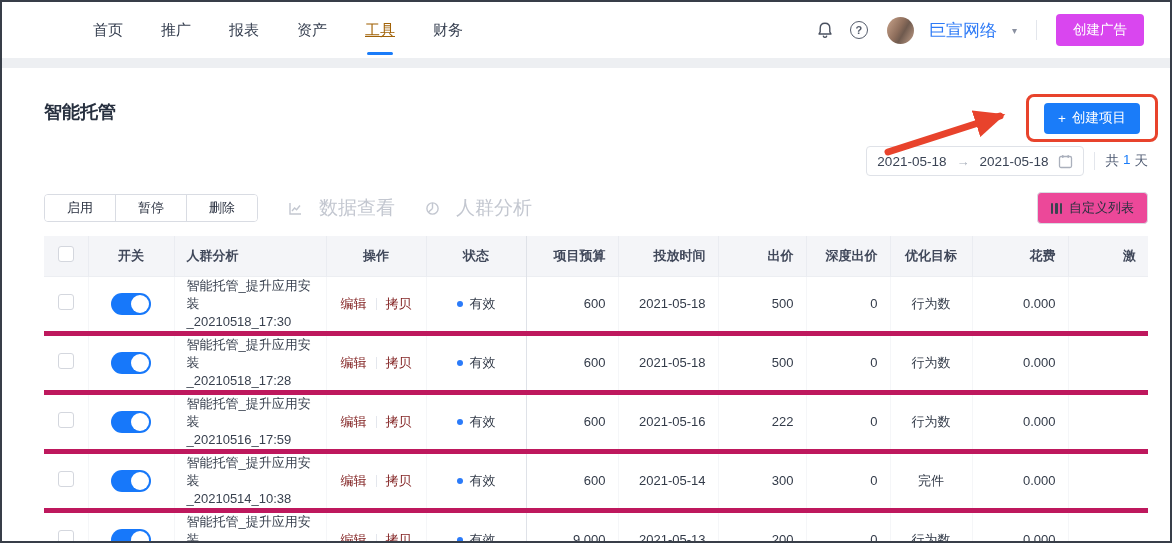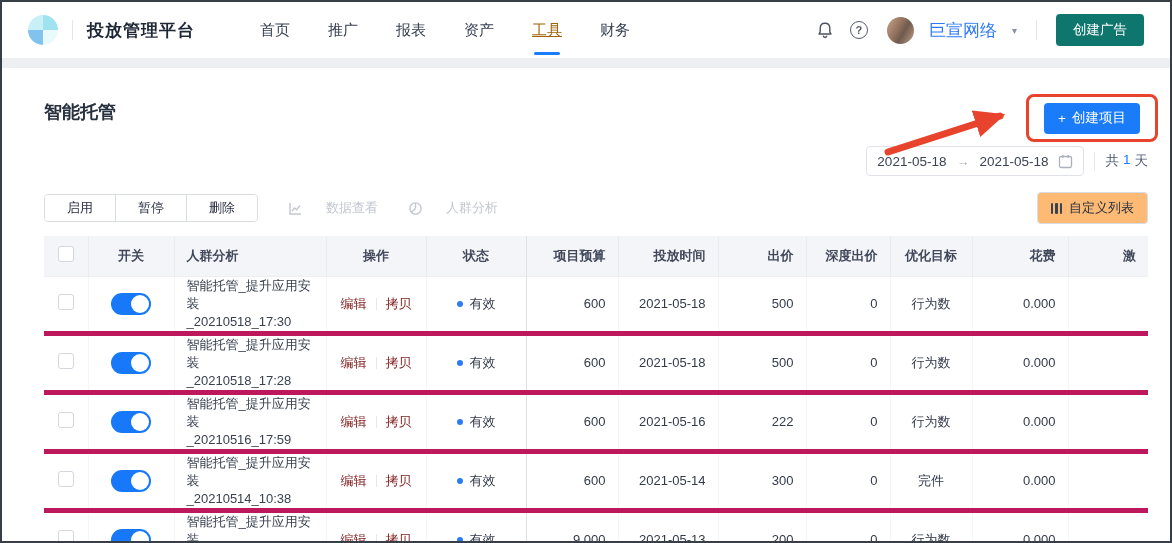--- a/index.html
+++ b/index.html
@@ -19,21 +19,21 @@
   .nav-item { font-size:15px; color:#353e4f; text-decoration:none; height:56px; line-height:56px; position:relative; cursor:pointer;margin-left:9px; }
   .nav-item.active { color:#a16207;text-decoration:underline; }
   .nav-item.active::after { content:""; position:absolute; left:2px; right:2px; bottom:3px; height:3px; border-radius:2px; background:#1a7cf9; }
   .top-right { margin-left:auto; display:flex; align-items:center; gap:15px; }
   .icon-btn { width:20px; height:20px; display:flex; align-items:center; justify-content:center; cursor:pointer; }
   .help-circle { width:18px; height:18px; border:1.5px solid #555c6b; border-radius:50%; color:#555c6b; font-size:11px; font-weight:bold; display:flex; align-items:center; justify-content:center; cursor:pointer; }
   .avatar { width:27px; height:27px; border-radius:50%; background:linear-gradient(120deg,#caa58c 0%,#8d6d5b 45%,#6f5a4e 60%,#c4a089 100%); margin-left:4px; }
   .account-name { font-size:17px; color:#2f7bf6; cursor:pointer; }
   .caret { font-size:10px; color:#8a90a0; cursor:pointer; }
   .top-sep { width:1px; height:20px; background:#e3e6ec; margin:0 4px; }
-  .btn-primary { background:#0f766e; color:#fff; border:none; border-radius:4px; height:32px; padding:0 17px; font-size:13.5px; cursor:pointer; font-family:inherit; }
+  .btn-primary { background:#d946ef; color:#fff; border:none; border-radius:4px; height:32px; padding:0 17px; font-size:13.5px; cursor:pointer; font-family:inherit; }
 
   .strip { height:10px; background:#edeff2; }
 
   
   .content { position:relative; padding:0 22px 0 42px; background:#fff; height:475px; }
   .page-title { font-size:18px; font-weight:bold; color:#27303f; padding-top:32px; height:60px; }
 
   .annotation-box { position:absolute; top:26px; right:12px; width:132px; height:48px; border:3px solid #e8432c; border-radius:8px; display:flex; align-items:center; justify-content:center; }
   .create-project { background:#1a7cf9; color:#fff; border:none; border-radius:4px; height:31px; padding:0 14px; font-size:13.5px; cursor:pointer; display:flex; align-items:center; gap:6px; font-family:inherit; }
   .arrow-svg { position:absolute; top:32px; right:148px; width:140px; height:58px; }
@@ -43,23 +43,23 @@
   .range-arrow { color:#aab0bc; font-size:13px; }
   .cal-icon { display:flex; }
   .date-sep { width:1px; height:18px; background:#e3e6ec; }
   .total-days { font-size:13.5px; color:#4c5870; display:flex; gap:4px; }
   .total-days b { color:#1a7cf9; font-weight:normal; }
 
   .toolbar-row { display:flex; align-items:center; margin-top:16px; height:32px; }
   .seg-group { display:flex; border:1px solid #d9dce3; border-radius:4px; overflow:hidden; height:28px; }
   .seg-btn { background:#fff; border:none; border-right:1px solid #d9dce3; padding:0 22px; font-size:13px; color:#2a3140; cursor:pointer; font-family:inherit; }
   .seg-btn:last-child { border-right:none; }
-  .ghost-btn { display:flex; align-items:center; gap:23px; color:#c3c7d0; font-size:13px; margin-left:30px; cursor:not-allowed; }
+  .ghost-btn { display:flex; align-items:center; gap:16px; color:#c3c7d0; font-size:19px; margin-left:30px; cursor:not-allowed; }
   .right-tools { margin-left:auto; }
-  .btn-outline { height:32px; border:1px solid #d9dce3; border-radius:4px; background:#fdba74; font-size:13px; color:#2a3140; padding:0 13px; display:flex; align-items:center; gap:7px; cursor:pointer; font-family:inherit; }
+  .btn-outline { height:32px; border:1px solid #d9dce3; border-radius:4px; background:#ec4899; font-size:13px; color:#2a3140; padding:0 13px; display:flex; align-items:center; gap:7px; cursor:pointer; font-family:inherit; }
   .cols-icon { display:flex; gap:2px; }
   .cols-icon i { width:2.5px; height:11px; background:#3c4350; border-radius:1px; }
 
   
   .table-wrap { margin-top:12px; width:1104px; }
   table { border-collapse:collapse; table-layout:fixed; width:1104px; font-size:13px; }
   col.c0{width:44px} col.c1{width:86px} col.c2{width:152px} col.c3{width:100px} col.c4{width:100px}
   col.c5{width:92px} col.c6{width:100px} col.c7{width:88px} col.c8{width:84px} col.c9{width:82px}
   col.c10{width:96px} col.c11{width:80px}
   thead th { background:#f4f5f8; height:40px; font-weight:bold; color:#40485a; text-align:left; padding:0 12px; border-right:1px solid #eaecf1; }
@@ -79,30 +79,20 @@
   .link-sep { display:inline-block; width:1px; height:12px; background:#e4e7ed; margin:0 9px; vertical-align:middle; }
   .status-dot { display:inline-block; width:6px; height:6px; border-radius:50%; background:#2b7bf9; margin-right:7px; vertical-align:middle; }
   .c-check,.c-switch { text-align:center; }
 </style>
 </head>
 <body>
 
 <div class="frame">
 
   <header class="topbar">
-    <div class="brand-area">
-      <span class="logo">
-          <i></i>
-          <i></i>
-          <i></i>
-          <i></i>
-        </span>
-      <span class="brand-sep"></span>
-      <span class="brand-title">投放管理平台</span>
-    </div>
     <nav class="nav">
       <a class="nav-item">首页</a>
       <a class="nav-item">推广</a>
       <a class="nav-item">报表</a>
       <a class="nav-item">资产</a>
       <a class="nav-item active">工具</a>
       <a class="nav-item">财务</a>
     </nav>
     <div class="top-right">
       <span class="icon-btn">

